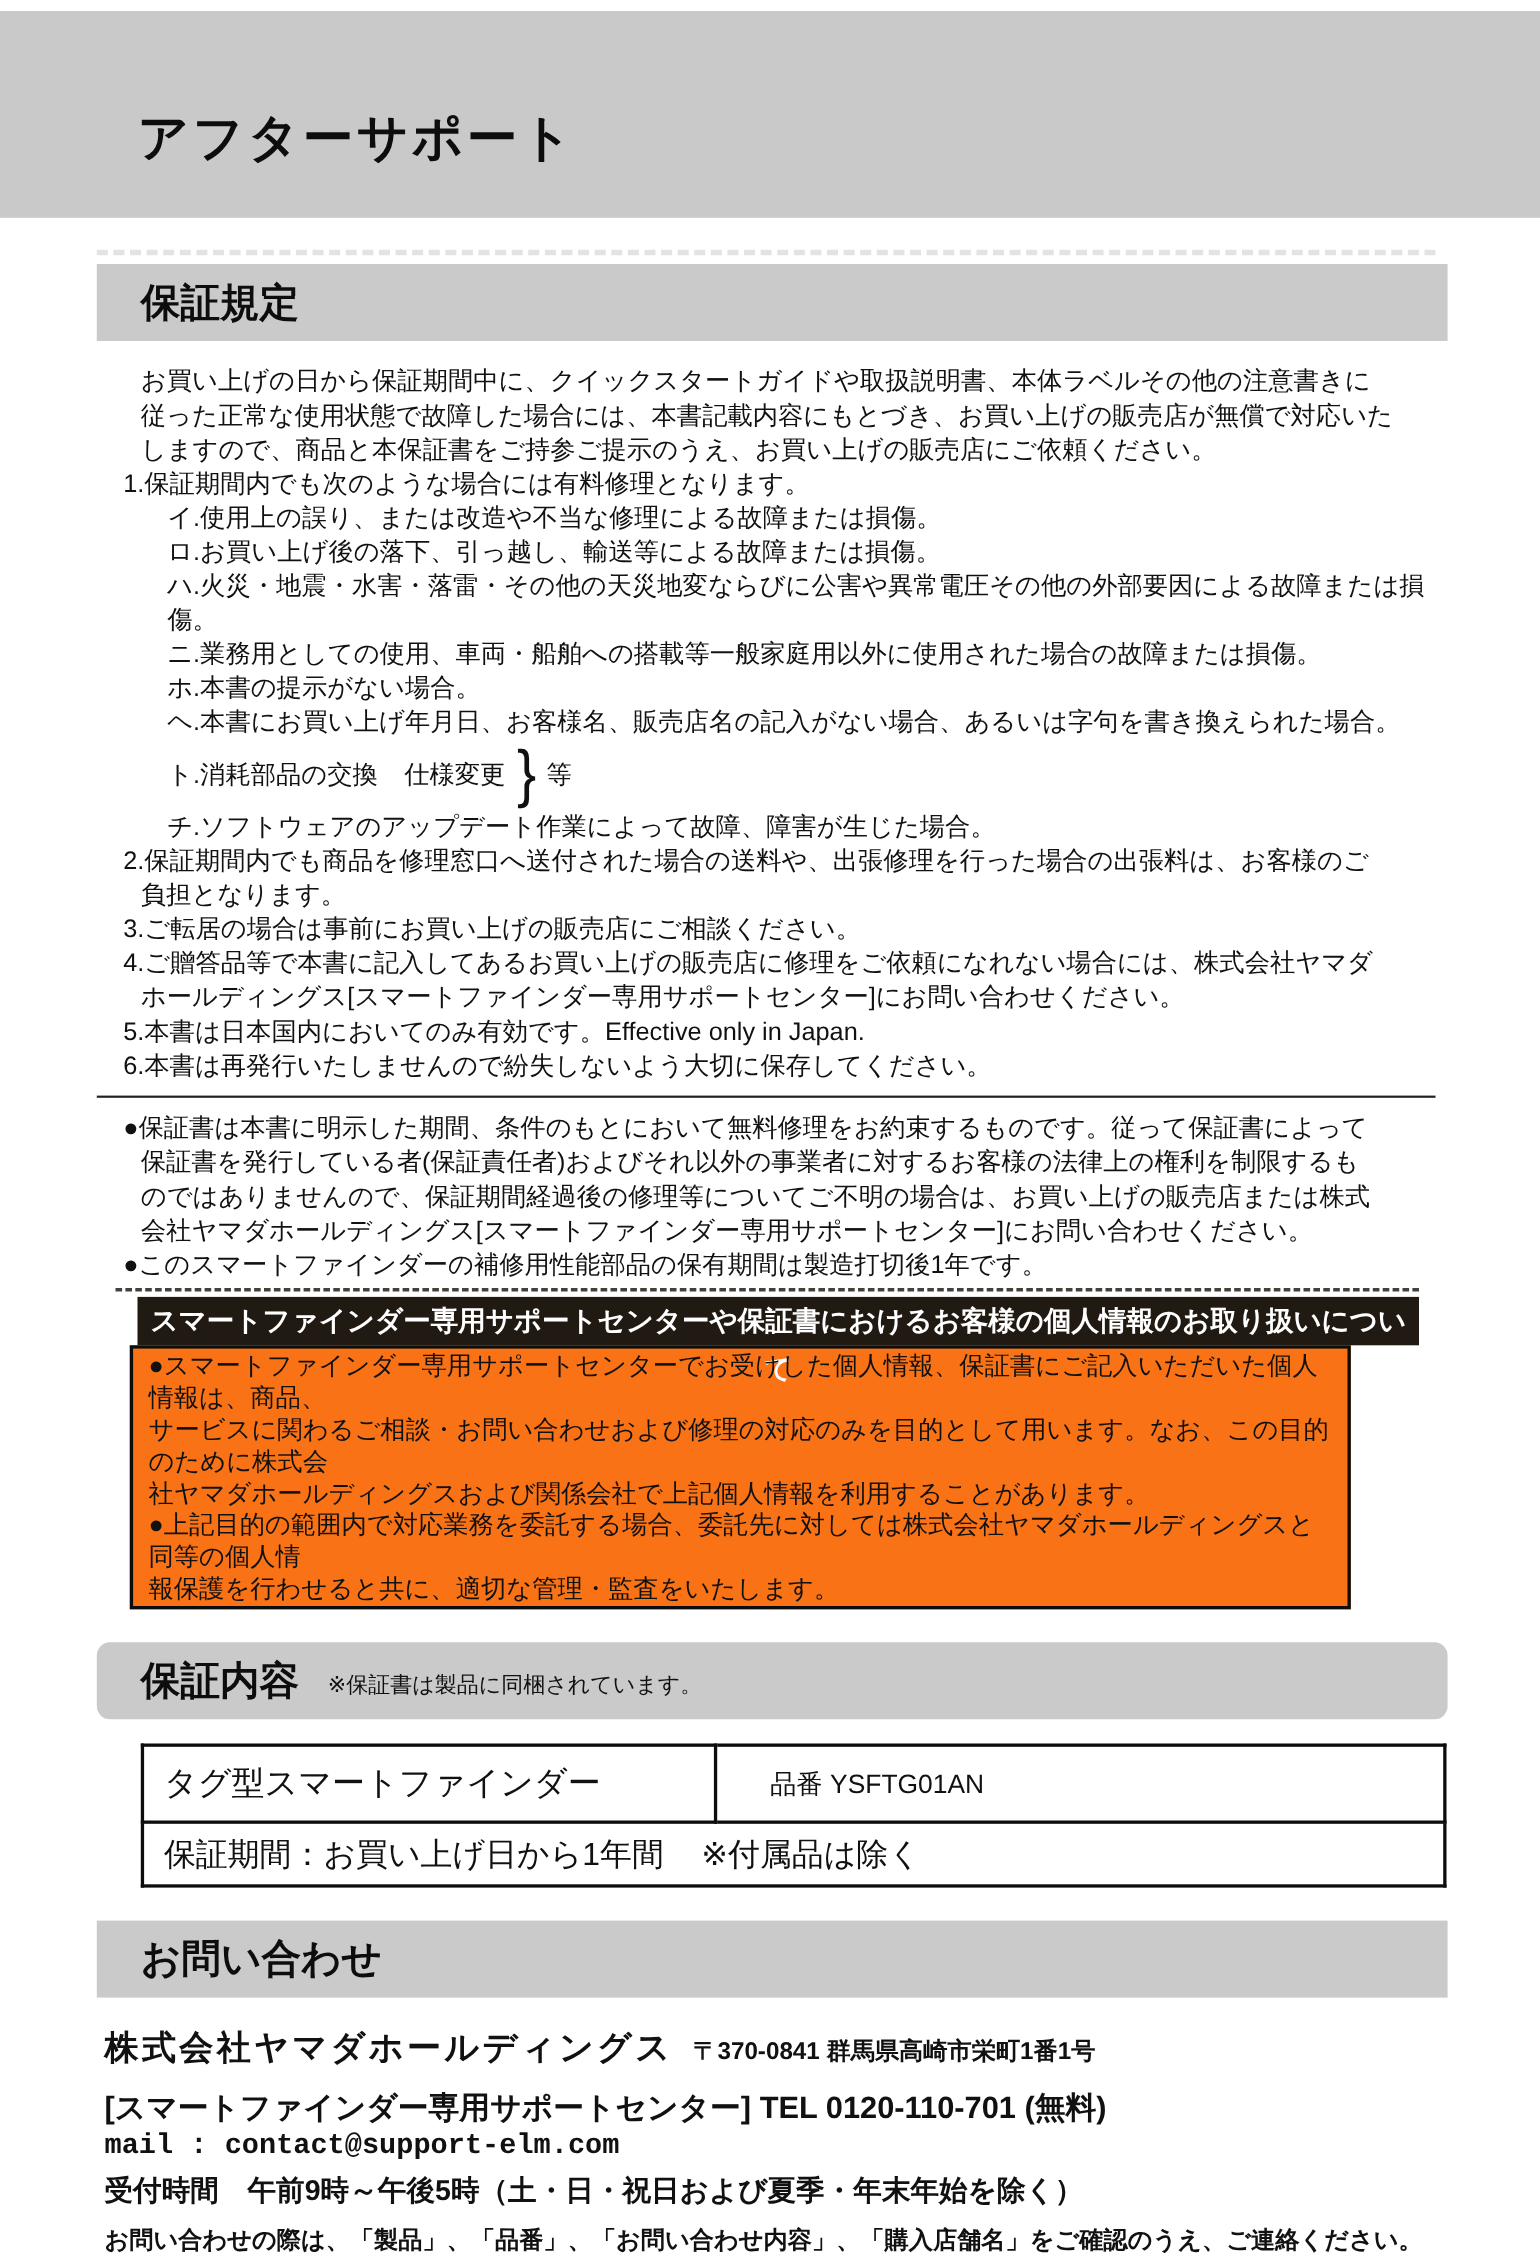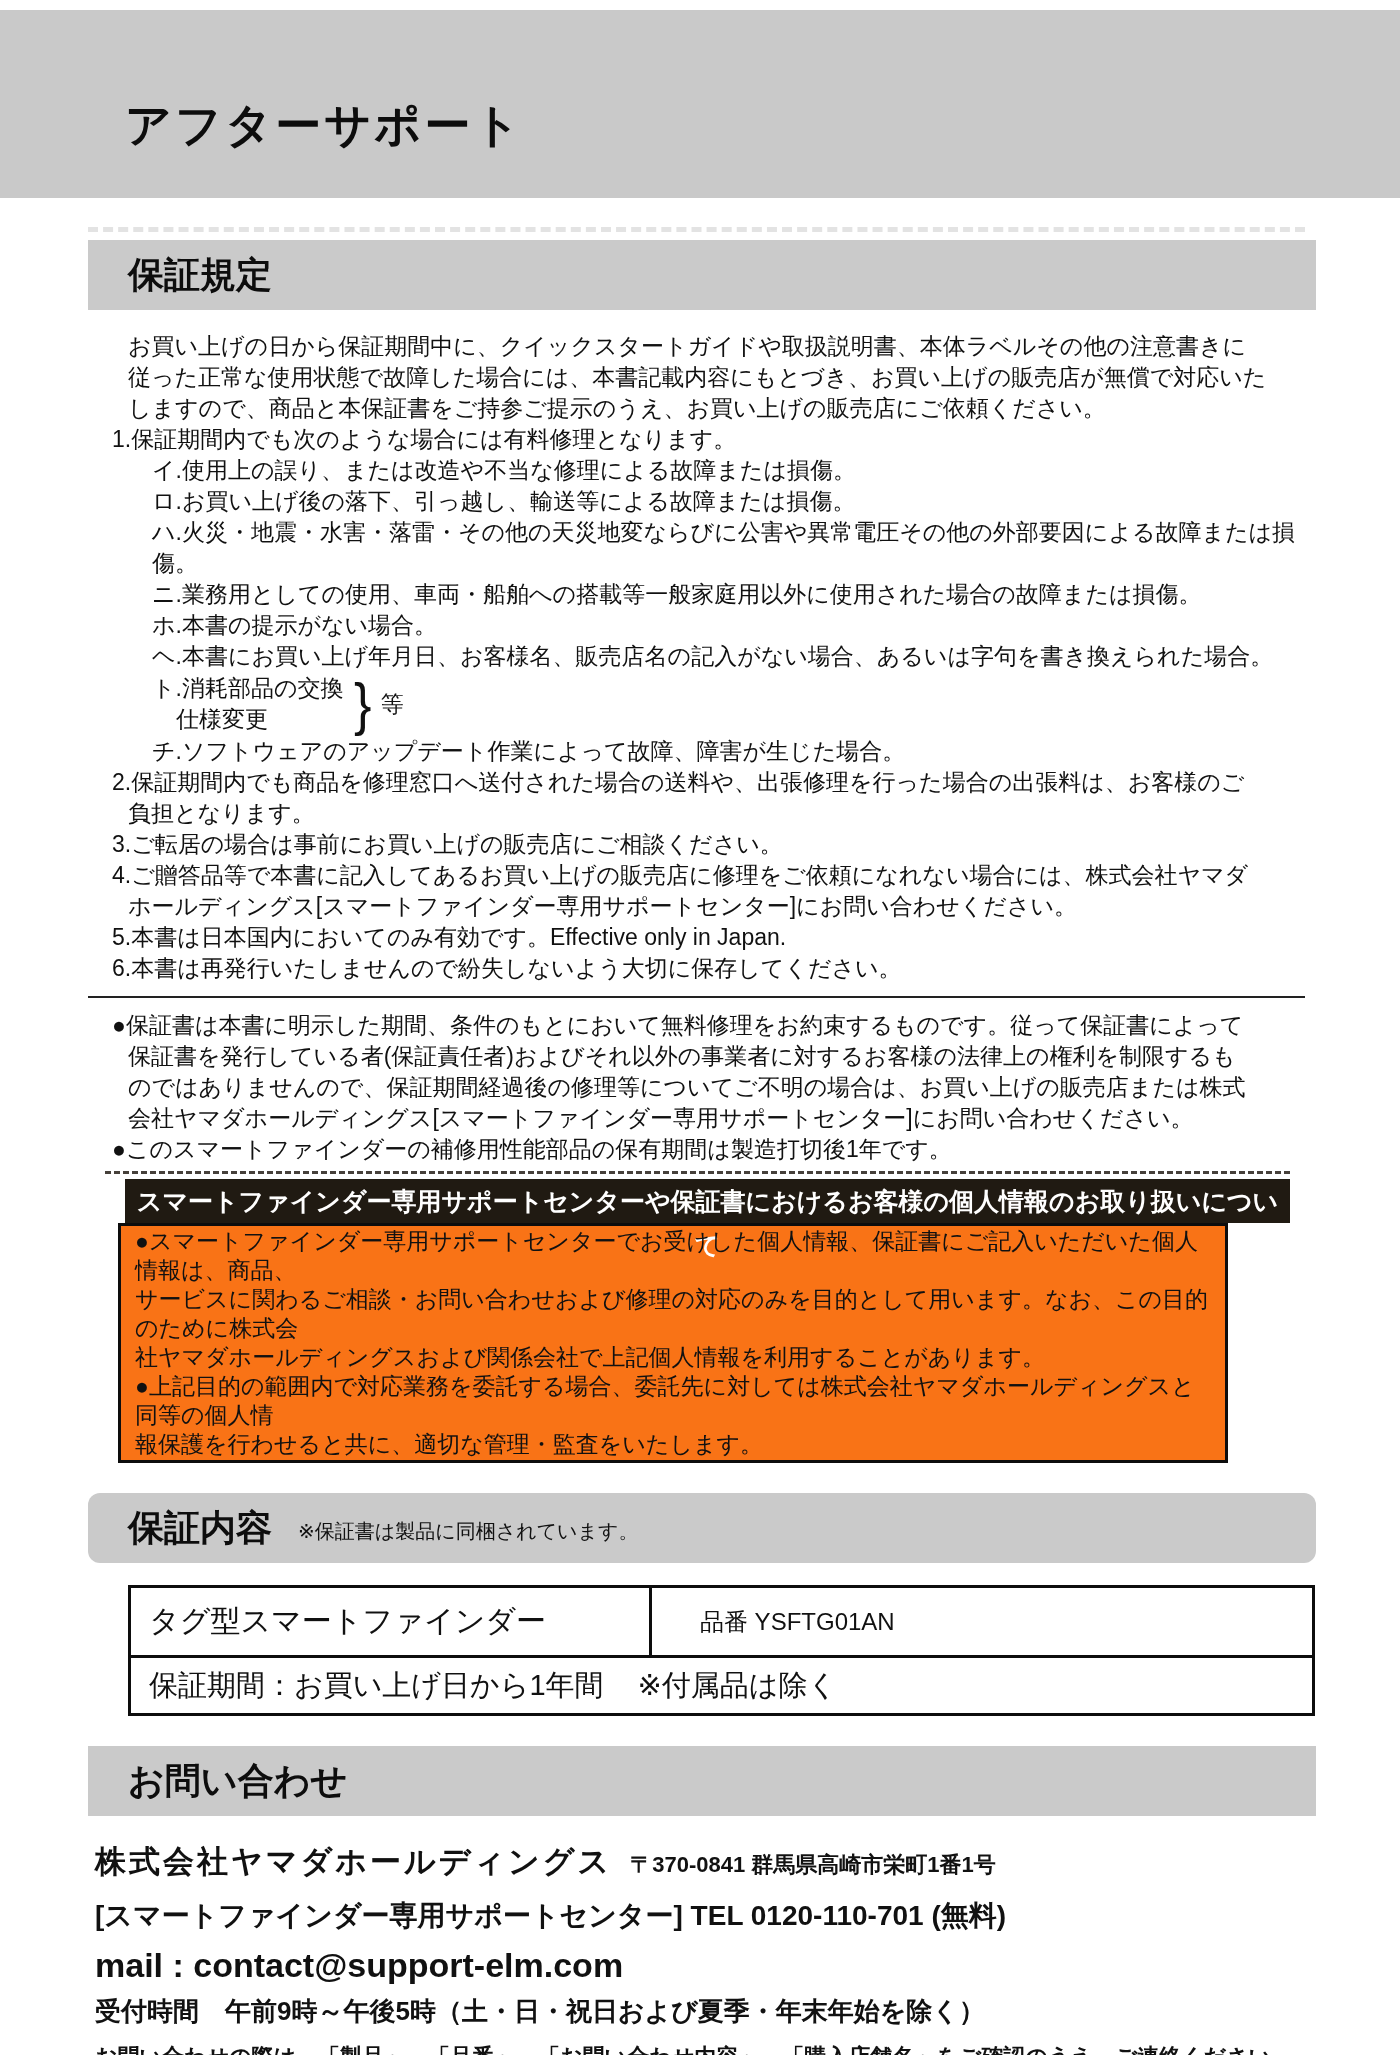--- a/index.html
+++ b/index.html
@@ -27,21 +27,21 @@
   .band-1 { margin-top:8px; }
   .band-heading { font-size:36px; font-weight:bold; color:#0d0d0d; }
   .band-note { font-size:20px; margin-left:26px; padding-top:6px; }
 
   .rules { margin:21px 95px 0 112px; font-size:23px; line-height:31px; }
   .rules .line { white-space:pre-wrap; }
   .lv1 { margin-left:16px; }
   .lv2 { margin-left:40px; }
 
   .brace-group { margin-left:40px; display:flex; align-items:center; height:64px; }
-  .brace-lines { display:flex; flex-direction:column; justify-content:center; }
+  .brace-lines { display:flex; flex-direction:row; justify-content:center; }
   .brace-line2 { margin-left:24px; }
   .brace-glyph {
     font-size:58px; line-height:58px; font-weight:400; margin:0 8px 0 10px;
     transform:scaleX(0.9);
   }
   .brace-suffix { font-size:23px; }
 
   .hr-rule { margin:12px 95px 0 88px; border-top:2px solid #222; }
 
   .notes { margin:12px 95px 0 112px; font-size:23px; line-height:31px; }
@@ -69,21 +69,21 @@
   .cell-product { width:44%; height:70px; font-size:30px; padding-left:18px; }
   .cell-model   { height:70px; font-size:24px; padding-left:48px; }
   .cell-period  { height:58px; font-size:29px; padding-left:18px; }
   .period-note  { margin-left:34px; }
 
   .contact-block { margin:25px 95px 0 95px; }
   .contact-l1 { display:flex; align-items:baseline; }
   .company { font-size:31px; font-weight:900; letter-spacing:3px; }
   .address { font-size:22px; font-weight:bold; margin-left:18px; }
   .support-line { margin-top:14px; font-size:28px; font-weight:bold; }
-  .mail-line    { margin-top:11px; font-size:34px; font-weight:bold; }
+  .mail-line    { font-size:26px; font-weight:bold;font-family:Liberation Mono, monospace; }
   .hours-line   { margin-top:9px;  font-size:26px; font-weight:bold; }
   .contact-note { margin-top:13px; font-size:22px; font-weight:bold; }
 </style>
 </head>
 <body>
 
 <header class="top-banner">
   <div class="page-title">アフターサポート</div>
 </header>
 

